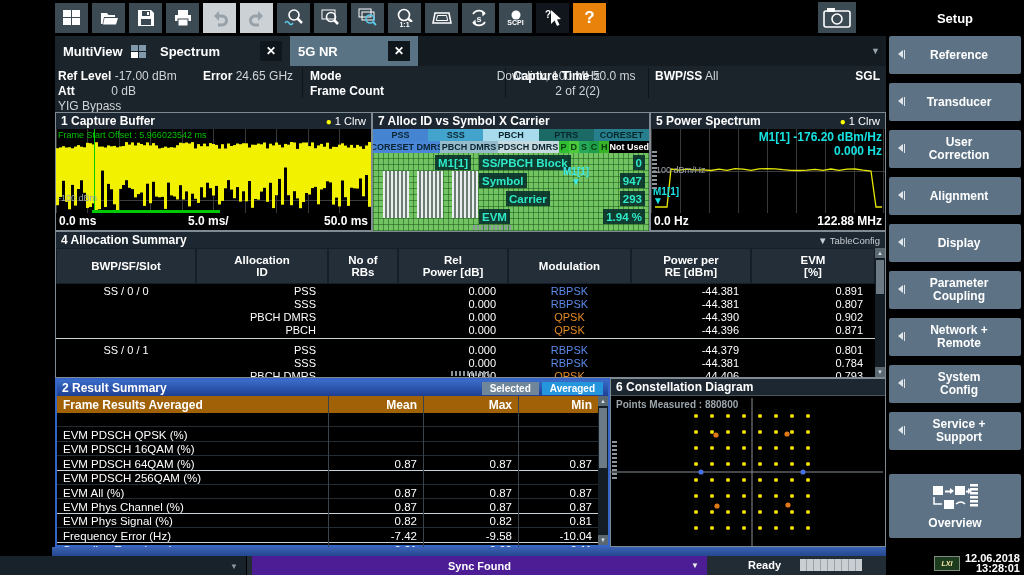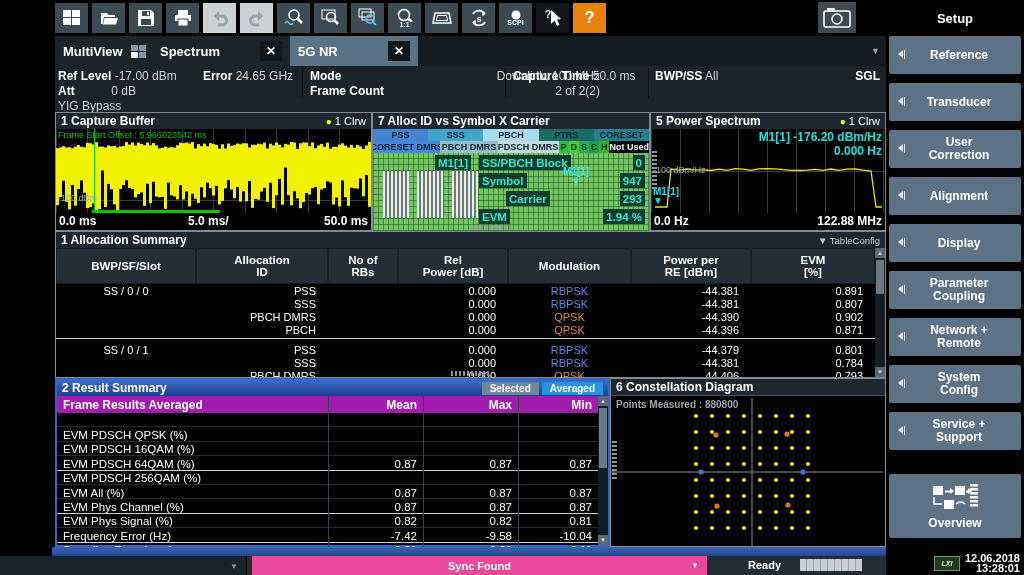--- a/index.html
+++ b/index.html
@@ -86,21 +86,21 @@
   .asep{border-top:1px solid #cdd4d8;margin:2px 0 4px 0;}
   .mod-RBPSK{color:#5b8ae8;} .mod-QPSK{color:#e08a28;}
   .vscroll{position:absolute;right:0;top:16px;bottom:0;width:10px;background:#141d24;}
   .vscroll .arr{position:absolute;left:0;width:10px;height:10px;background:#5a6872;color:#d7dde1;
         font-size:6px;display:flex;align-items:center;justify-content:center;}
   .vscroll .thumb{position:absolute;left:1px;width:8px;background:#6b7a85;}
   
   #win-result .win-h{background:linear-gradient(#3a6cc8,#1e3f92);border-bottom:1px solid #16315e;}
   .rs-btn{font-size:10px;font-weight:bold;padding:1px 8px;margin-left:3px;}
   .rs-btn.sel{background:#70869a;} .rs-btn.avg{background:#2596dc;}
-  .rhead{position:absolute;left:0;top:16px;right:10px;height:17px;background:#a21caf;display:grid;
+  .rhead{position:absolute;left:0;top:16px;right:10px;height:17px;background:#a16207;display:grid;
          grid-template-columns:271px 95px 95px auto;align-items:center;font-size:12px;font-weight:bold;}
   .rhead div{padding:0 6px;} .rhead .r{text-align:center;border-left:1px solid #39434c;height:100%;
          display:flex;align-items:center;justify-content:flex-end;padding-left:24px;}
   #result-body{position:absolute;left:0;top:33px;right:10px;bottom:0;font-size:11.5px;}
   .rrow{display:grid;grid-template-columns:271px 95px 95px 80px;height:13.4px;align-items:center;
         border-bottom:1px solid #232c33;}
   .rrow div{padding:16px 6px;}
   .rrow .r{text-align:right;border-left:1px solid #39434c;height:100%;display:flex;align-items:center;
         justify-content:flex-end;}
   .rrow.gsep{border-bottom:1px solid #c9d0d5;}
@@ -119,21 +119,21 @@
   #side-datetime{position:absolute;right:4px;bottom:2px;display:flex;align-items:center;gap:5px;}
   #lxi-badge{width:24px;height:13px;background:#1d3b1d;border:1px solid #7d8a7d;color:#ffe9a8;
         font-size:7px;font-weight:bold;font-style:italic;display:flex;align-items:center;justify-content:center;}
   #dt{font-size:11px;font-weight:bold;text-align:right;line-height:9.5px;}
   
   #const-note{position:absolute;left:5px;top:20px;font-size:10px;font-weight:bold;color:#9aa4aa;}
   
   #statusbar{position:absolute;left:0;top:556px;width:886px;height:19px;background:#222c35;}
   #status-dd{position:absolute;left:0;top:0;width:246px;height:19px;background:#18222b;border-right:1px solid #000;}
   #status-dd .car{position:absolute;right:8px;top:6px;color:#8b98a2;font-size:8px;}
-  #sync-bar{position:absolute;left:252px;top:0;width:455px;height:19px;background:#ec4899;display:flex;
+  #sync-bar{position:absolute;left:252px;top:0;width:455px;height:19px;background:#4c1d95;display:flex;
         align-items:center;justify-content:center;font-size:11px;font-weight:bold;}
   #sync-bar .car{position:absolute;right:8px;color:#e8f2e8;font-size:8px;}
   #ready-lab{position:absolute;left:748px;top:3px;font-size:11px;font-weight:bold;}
   #progress{position:absolute;left:800px;top:3px;width:62px;height:12px;background:#c9ced3;
         background-image:repeating-linear-gradient(90deg,transparent 0 6px,#9aa1a8 6px 7px);}
   #blue-strip{position:absolute;left:52px;top:547px;width:834px;height:9px;
         background:linear-gradient(#3a62b4,#24478e);}
   .dots-h{position:absolute;width:40px;height:5px;background:repeating-linear-gradient(90deg,#8b959c 0 2px,transparent 2px 4px);}
   .dots-v{position:absolute;width:5px;height:40px;background:repeating-linear-gradient(0deg,#8b959c 0 2px,transparent 2px 4px);}
 </style>
@@ -491,21 +491,21 @@
       <div class="dots-v" style="left:1px;top:20px;"></div>
     </div>
     <div class="axis">
       <span style="position:absolute;left:3px;">0.0 Hz</span>
       <span style="position:absolute;right:3px;">122.88 MHz</span>
     </div>
   </div>
 
   <div class="win" style="left:55px;top:231px;width:831px;height:147px;">
     <div class="win-h" id="alloc-sum-title">
-      <span>1 Allocation Summary</span>
+      <span>4 Allocation Summary</span>
       <span class="sp"></span>
       <span class="tconf">▼ TableConfig</span>
     </div>
     <div class="ahead" id="alloc-headers">
         <div>BWP/SF/Slot</div>
         <div>Allocation<br>ID</div>
         <div>No of<br>RBs</div>
         <div>Rel<br>Power [dB]</div>
         <div>Modulation</div>
         <div>Power per<br>RE [dBm]</div>

